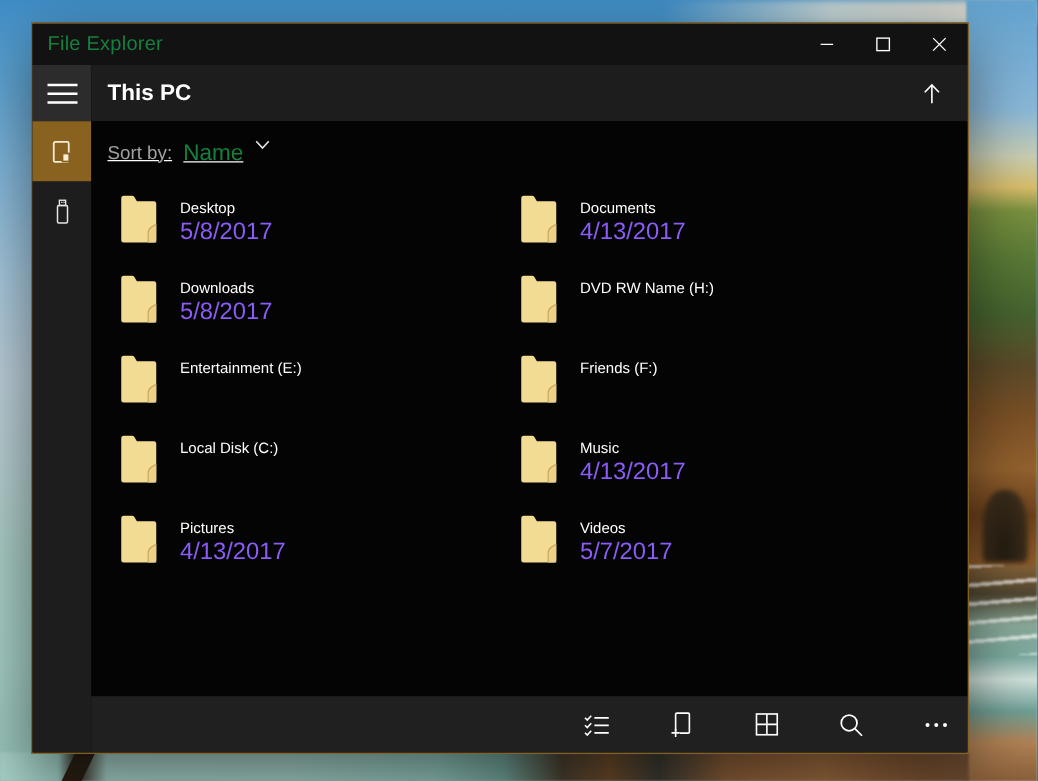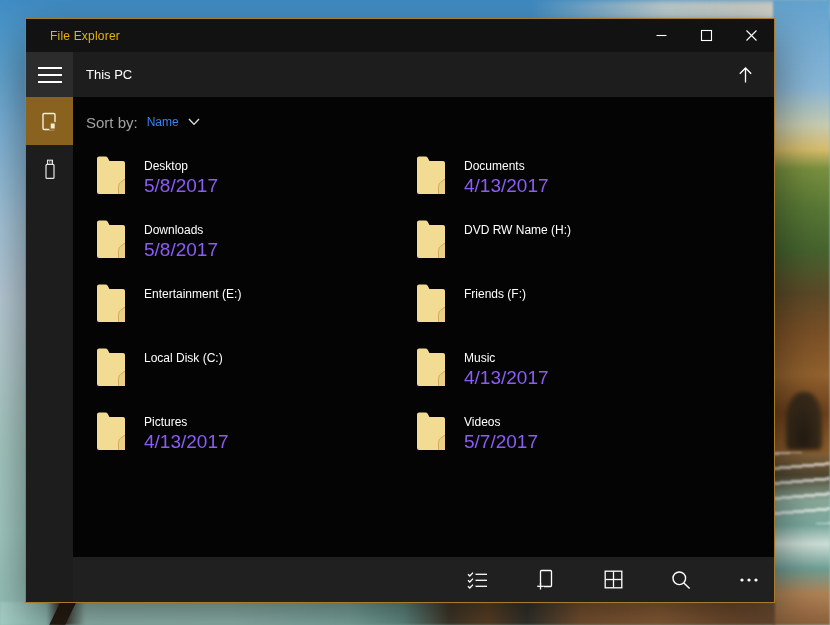--- a/index.html
+++ b/index.html
@@ -26,43 +26,43 @@
     filter:blur(1px); }
   .bg-trunk { position:absolute; left:55px; bottom:0; width:16px; height:24px; background:#2a2014;
     transform:skewX(-26deg); filter:blur(.5px); }
 
   
   .win { position:absolute; left:25px; top:18px; width:750px; height:585px;
     border:1px solid #a87a2e; background:#040404; display:flex; flex-direction:column;
     box-shadow:0 18px 48px rgba(0,0,0,.5); color:#fff; }
 
   .titlebar { height:33px; background:#121212; display:flex; align-items:center; flex:0 0 auto; }
-  .titlebar .ttl { font-size:12px; color:#eab308; padding-left:24px; letter-spacing:.2px; }
+  .titlebar .ttl { font-size:16px; color:#15803d; padding-left:12px; letter-spacing:.2px; }
   .caption-btns { margin-left:auto; display:flex; height:100%; }
   .cap-btn { width:45px; height:100%; display:flex; align-items:center; justify-content:center; background:transparent; border:0; cursor:default; }
   .cap-btn svg { display:block; }
 
   .header { height:45px; display:flex; flex:0 0 auto; }
   .menu-cell { width:47px; background:#2c2c2c; display:flex; align-items:center; justify-content:center; }
   .hamburger { width:24px; display:flex; flex-direction:column; gap:5px; }
   .hamburger i { display:block; height:2px; background:#fff; }
   .header-main { flex:1; background:#1d1d1d; display:flex; align-items:center; }
-  .page-title { font-size:13px; font-weight:400; padding-left:13px; }
+  .page-title { font-size:18px; font-weight:700; padding-left:13px; }
   .up-btn { margin-left:auto; margin-right:12px; width:34px; height:34px; display:flex; align-items:center; justify-content:center; background:transparent; border:0; }
 
   .body { flex:1; display:flex; min-height:0; }
   .sidebar { width:47px; background:#1d1d1d; display:flex; flex-direction:column; }
   .side-item { height:48px; display:flex; align-items:center; justify-content:center; }
   .side-item.selected { background:#8a6220; }
 
   .main-col { flex:1; display:flex; flex-direction:column; min-width:0; }
   .content { flex:1; background:#040404; min-height:0; }
-  .sortbar { height:50px; display:flex; align-items:center; padding-left:13px; }
+  .sortbar { height:50px; display:flex; align-items:center; padding-left:13px;text-decoration:underline; }
   .sort-label { color:#a2a2a2; font-size:15px; }
-  .sort-btn { display:flex; align-items:center; gap:9px; margin-left:9px; background:transparent; border:0; color:#3b82f6; font-size:12px; font-family:inherit; }
+  .sort-btn { display:flex; align-items:flex-start; gap:9px; margin-left:9px; background:transparent; border:0; color:#15803d; font-size:18px; font-family:inherit; }
 
   .grid { margin-top:8px; padding-left:23px; display:grid; grid-template-columns:320px 320px; grid-auto-rows:64px; }
   .item { display:flex; align-items:flex-start; }
   .item .fsvg { flex:0 0 auto; }
   .meta { margin-left:18px; padding-top:1px; }
   .iname { font-size:12px; line-height:20px; color:#fff; }
   .idate { font-size:19px; line-height:19px; color:#8b5cf6; }
 
   .toolbar { height:45px; background:#202020; flex:0 0 auto; display:flex; align-items:center; justify-content:flex-end; gap:44px; padding-right:13px; }
   .tool-btn { background:transparent; border:0; display:flex; align-items:center; justify-content:center; width:24px; height:24px; }

